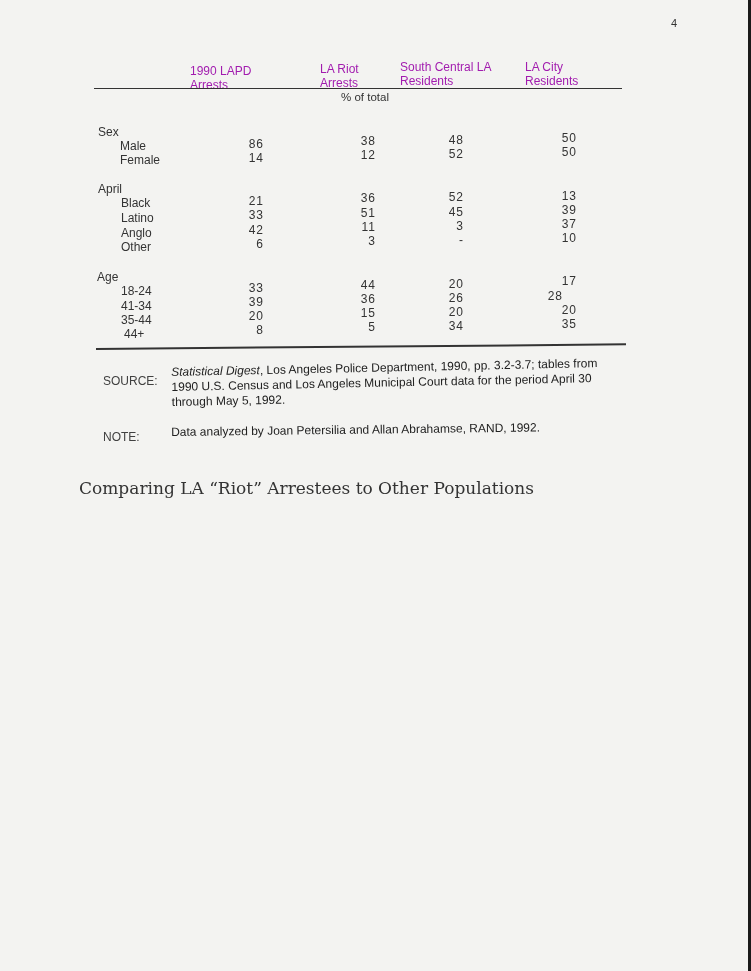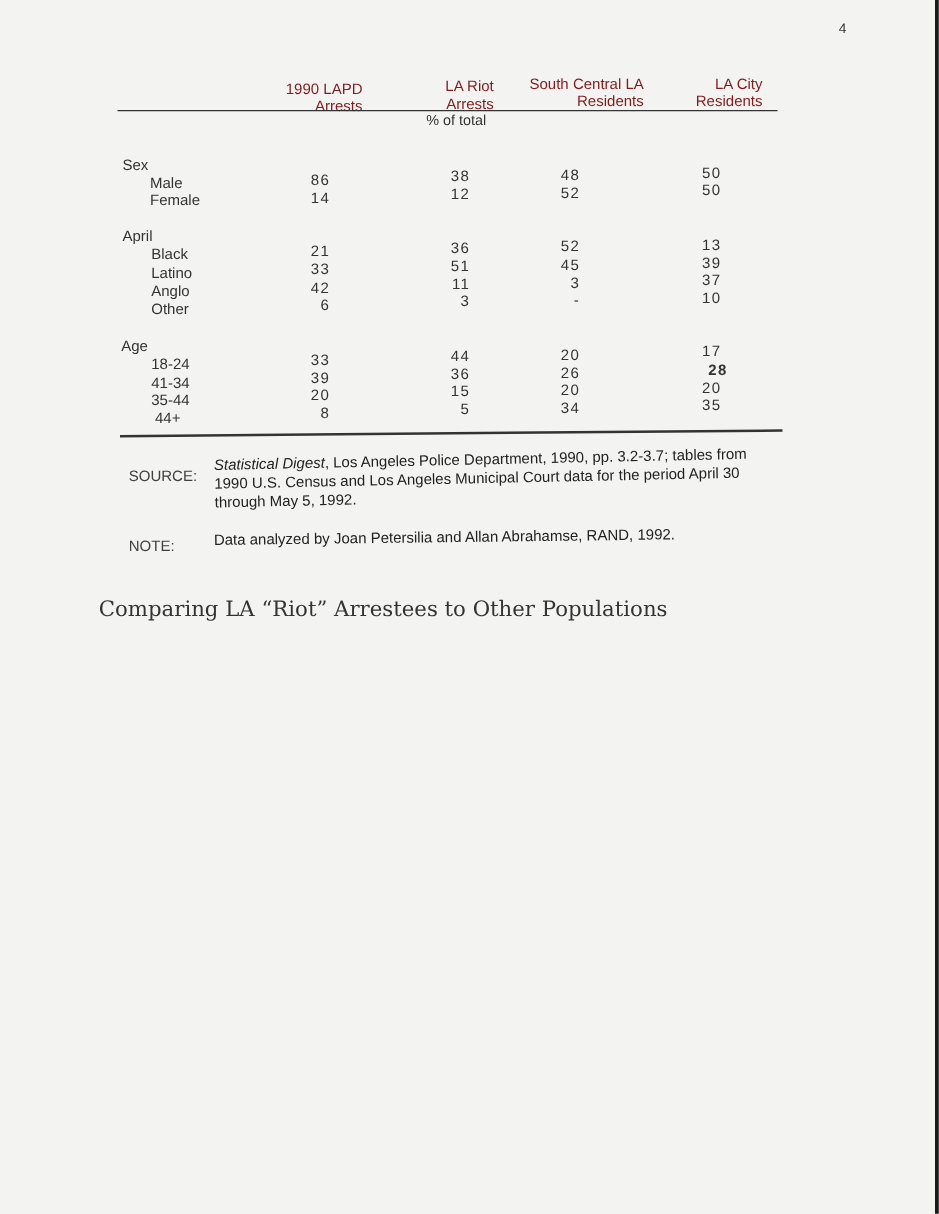--- a/index.html
+++ b/index.html
@@ -5,21 +5,21 @@
   html, body { margin:0; padding:0; }
   body {
     width:751px; height:971px; overflow:hidden;
     background:#f3f3f1;
     font-family:"Liberation Sans", sans-serif;
     color:#2a2a2a;
     position:relative;
   }
   .page-edge { position:absolute; right:0; top:0; width:3px; height:971px; background:#1a1a1a; }
   .page-num { position:absolute; left:671px; top:17px; font-size:11px; color:#333; }
-  .col-head { position:absolute; font-size:12px; text-align:right; line-height:14px; color:#7f1d1d; }
+  .col-head { position:absolute; font-size:12px; text-align:left; line-height:14px; color:#a21caf; }
   .rule { position:absolute; background:#333; }
   .pct { position:absolute; left:330px; top:91px; font-size:11.5px; width:70px; text-align:center; color:#333; }
   .label { position:absolute; font-size:12px; color:#333; }
   .val { position:absolute; font-size:12px; width:30px; text-align:right; color:#333; letter-spacing:1px; }
   .fn-key { position:absolute; left:103px; font-size:12px; color:#404040; }
   .fn-text { position:absolute; left:171px; width:440px; font-size:12px; line-height:15px; color:#222; }
   .fn-text i { font-style:italic; }
   .caption { position:absolute; left:0; width:613px; top:478px; text-align:center;
              font-family:"DejaVu Serif", serif; font-size:17px; color:#333; }
 </style>
@@ -86,21 +86,21 @@
 <div class="label" style="left:97px;top:270px;">Age</div>
 <div class="label" style="left:121px;top:284px;">18-24</div>
 <div class="val" style="left:234px;top:281px;">33</div>
 <div class="val" style="left:346px;top:278px;">44</div>
 <div class="val" style="left:434px;top:277px;">20</div>
 <div class="val" style="left:547px;top:274px;">17</div>
 <div class="label" style="left:121px;top:299px;">41-34</div>
 <div class="val" style="left:234px;top:295px;">39</div>
 <div class="val" style="left:346px;top:292px;">36</div>
 <div class="val" style="left:434px;top:291px;">26</div>
-<div class="val" style="left:552px;top:289px;font-weight:bold;">28</div>
+<div class="val" style="left:533px;top:289px;">28</div>
 <div class="label" style="left:121px;top:313px;">35-44</div>
 <div class="val" style="left:234px;top:309px;">20</div>
 <div class="val" style="left:346px;top:306px;">15</div>
 <div class="val" style="left:434px;top:305px;">20</div>
 <div class="val" style="left:547px;top:303px;">20</div>
 <div class="label" style="left:124px;top:327px;">44+</div>
 <div class="val" style="left:234px;top:323px;">8</div>
 <div class="val" style="left:346px;top:320px;">5</div>
 <div class="val" style="left:434px;top:319px;">34</div>
 <div class="val" style="left:547px;top:317px;">35</div>

